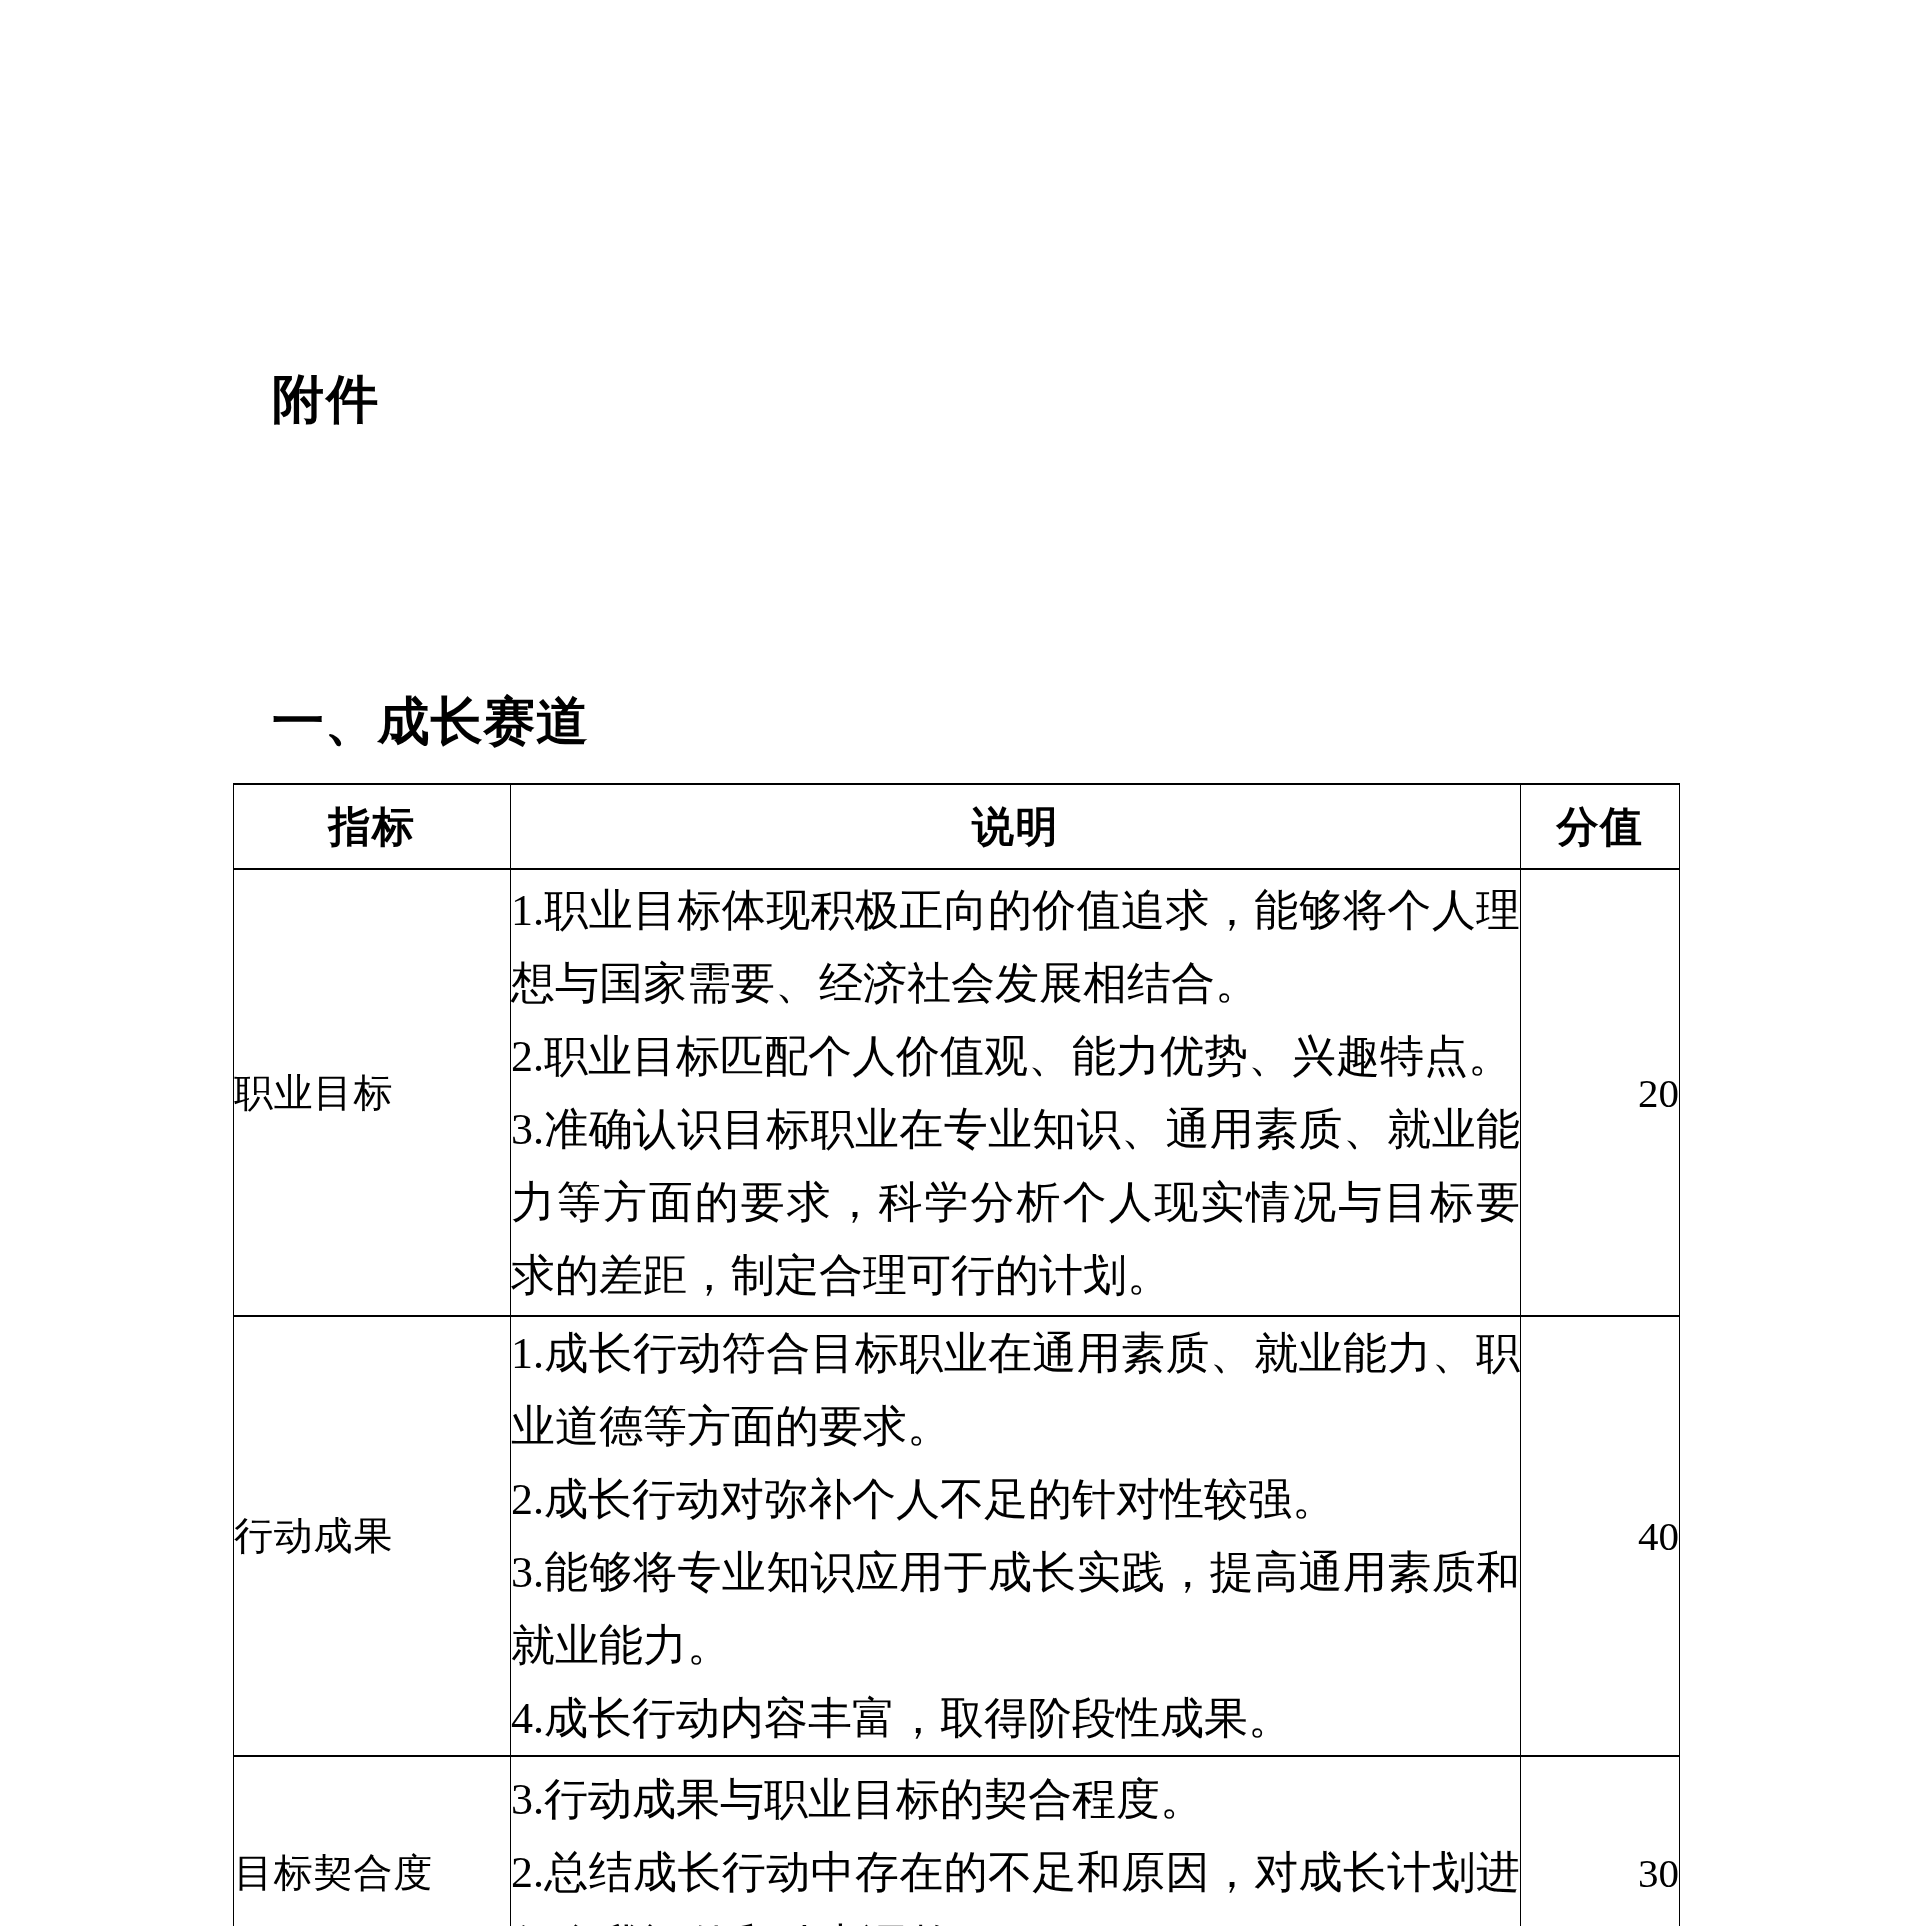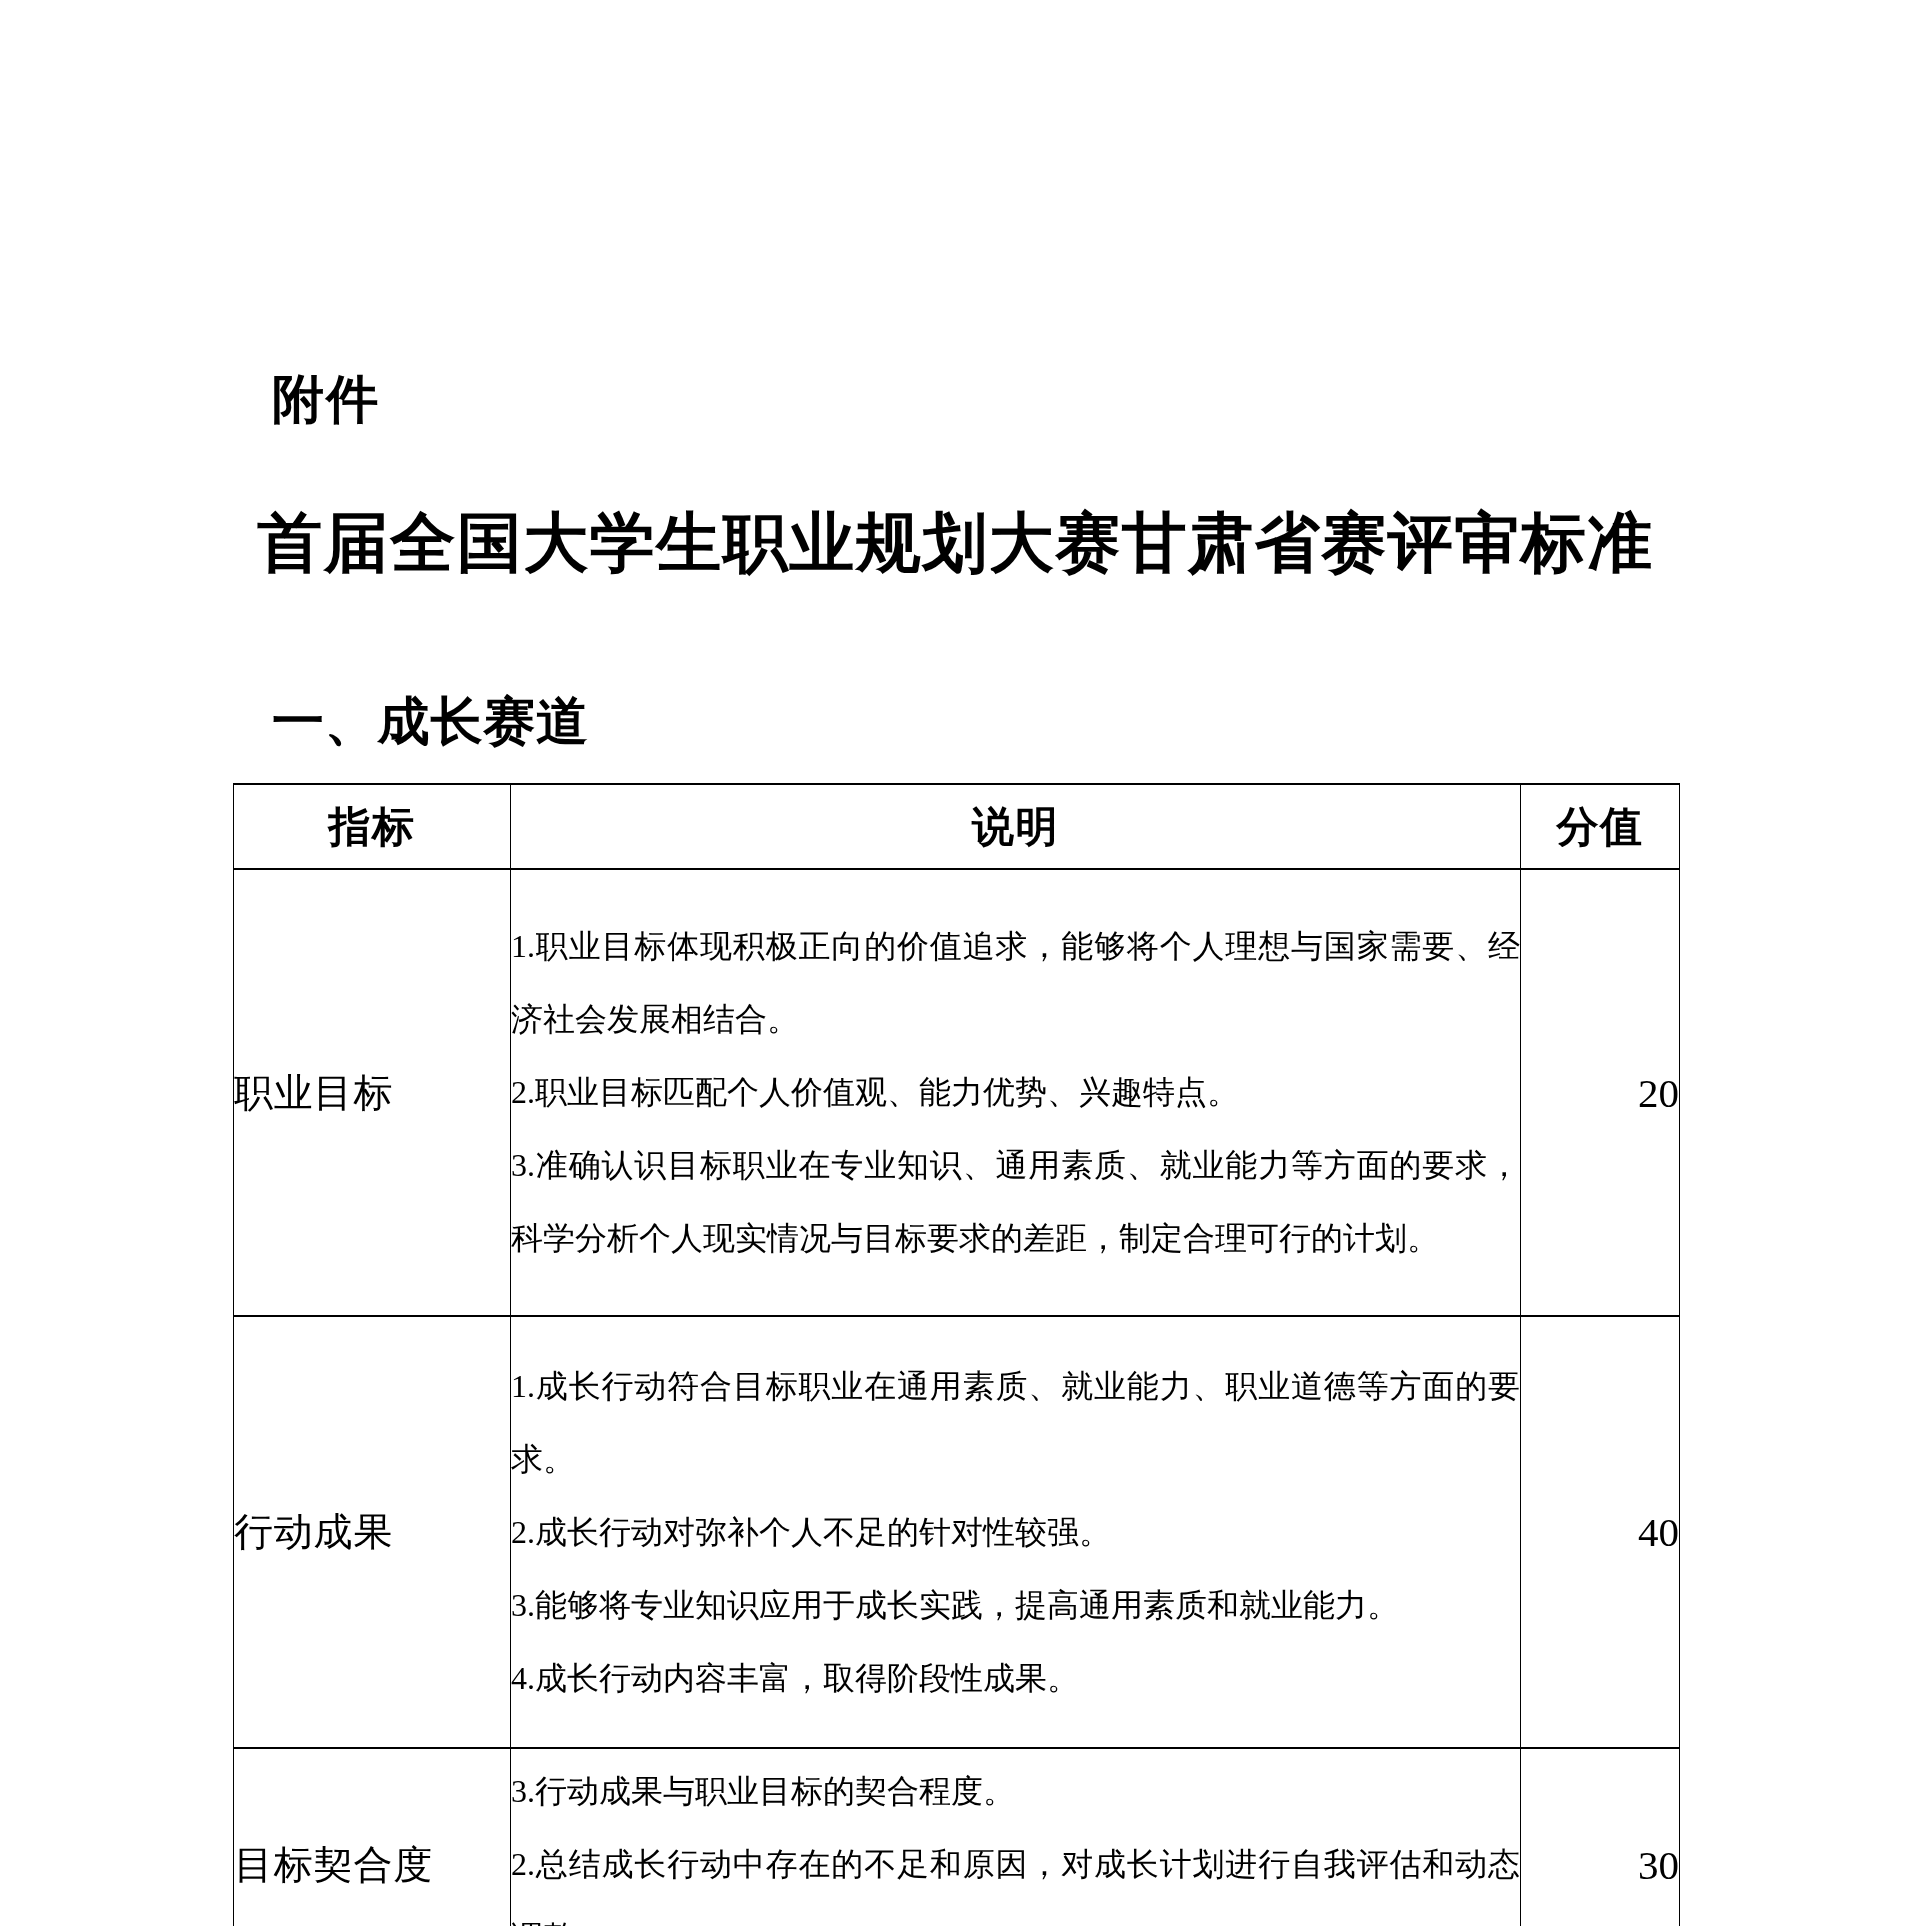--- a/index.html
+++ b/index.html
@@ -93,42 +93,41 @@
     text-align: center;
     letter-spacing: 1.5px;
   }
   td.ind-cell {
     font-size: 39px;
     letter-spacing: 0.8px;
     font-weight: 400;
   }
   td.desc-cell {
     padding: 0 10.8px 0 17.7px;
-    font-size: 32px;
+    font-size: 44px;
   }
   td.desc-cell p {
     margin: 0;
     line-height: 73px;
     text-align: justify;
     font-weight: 400;
   }
   td.score-cell {
     text-align: right;
     font-size: 41px;
     font-family: "Liberation Serif", "DejaVu Serif", serif;
   }
 </style>
 </head>
 <body>
 
 <div class="page">
 
   <div class="attachment hei">附件</div>
 
-  <div class="doc-title">首届全国大学生职业规划大赛甘肃省赛评审标准</div>
 
   <div class="section-heading hei">一、成长赛道</div>
 
   <div class="table-wrap">
     <table class="criteria">
       <colgroup>
         <col class="c-ind">
         <col class="c-desc">
         <col class="c-score">
       </colgroup>

